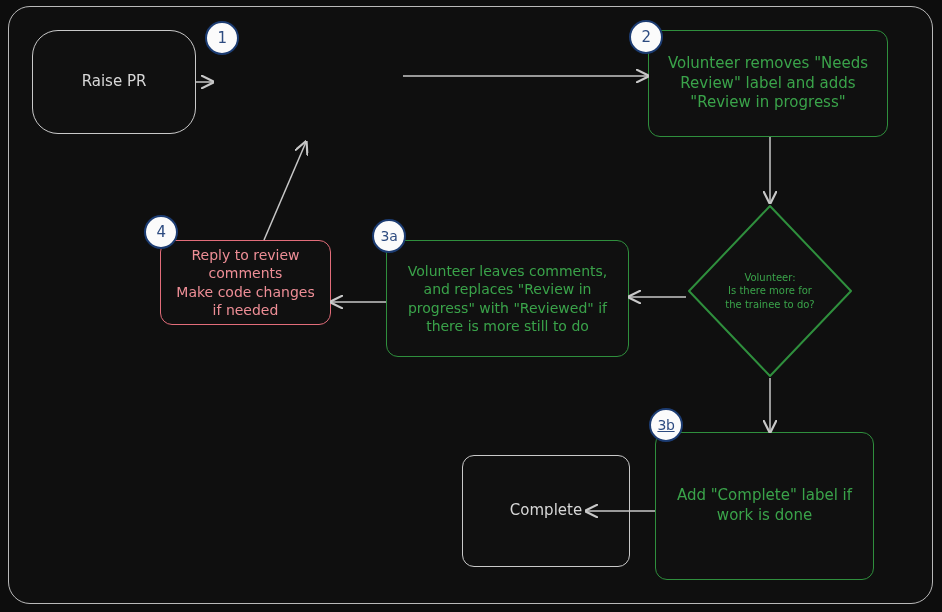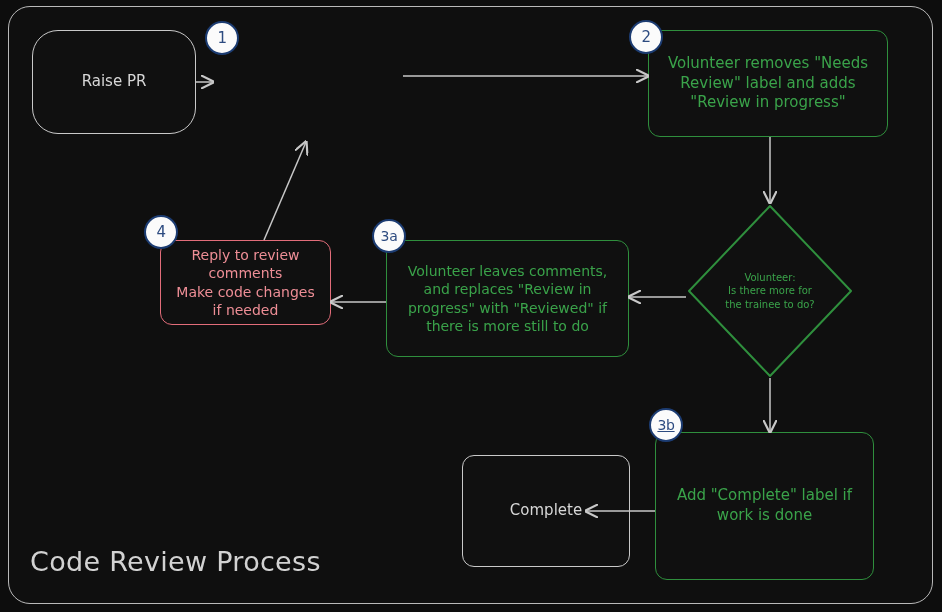--- a/index.html
+++ b/index.html
@@ -163,14 +163,13 @@
 work is done</span>
   </div>
   <div class="badge wide" style="left:649px;top:408px;text-decoration:underline;">
     <span>3b</span>
   </div>
 
   <div class="node neutral" style="left:418px;top:455px;width:168px;height:112px;font-size:15px;margin-left:44px;">
     <span>Complete</span>
   </div>
 
-  <div id="title" style="left:30px;top:546px;">Code Review Process</div>
 </div>
 
 </body></html>

